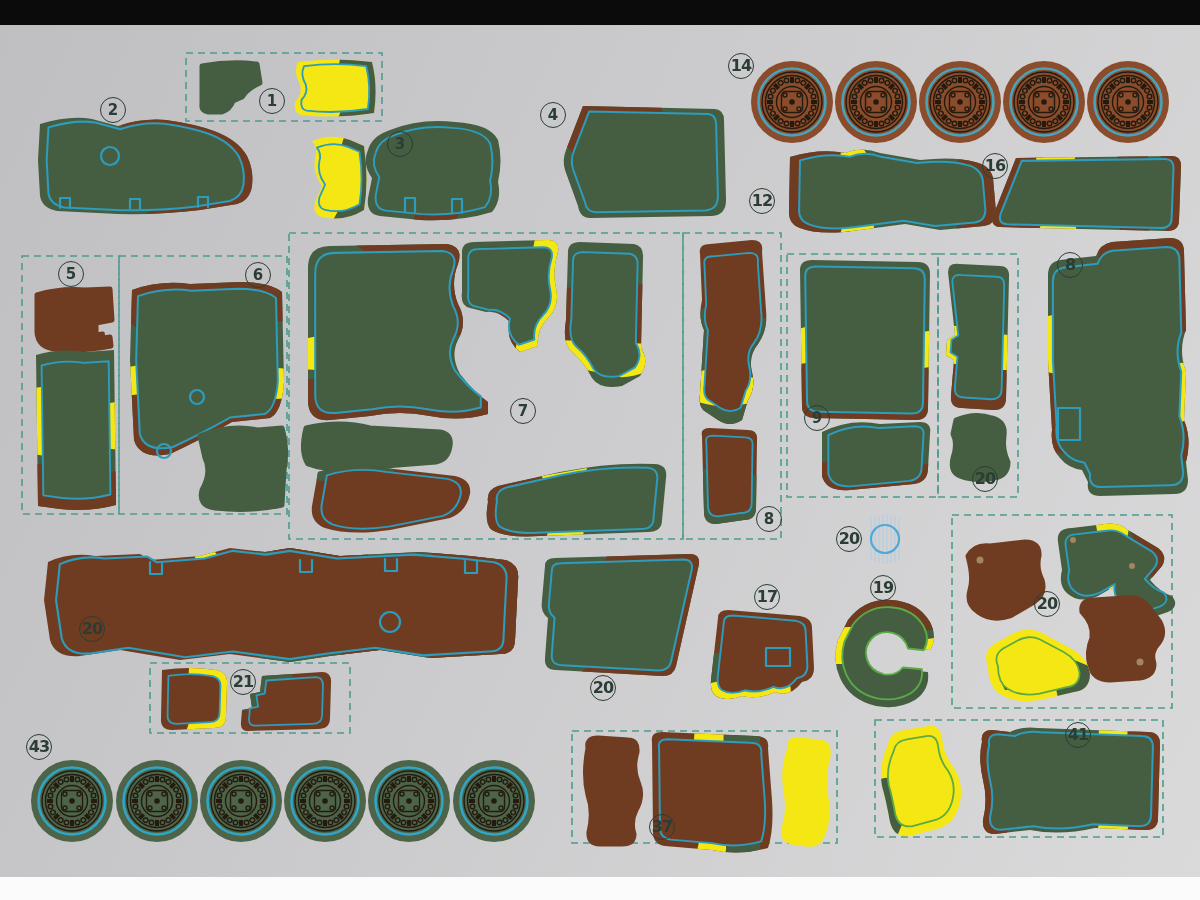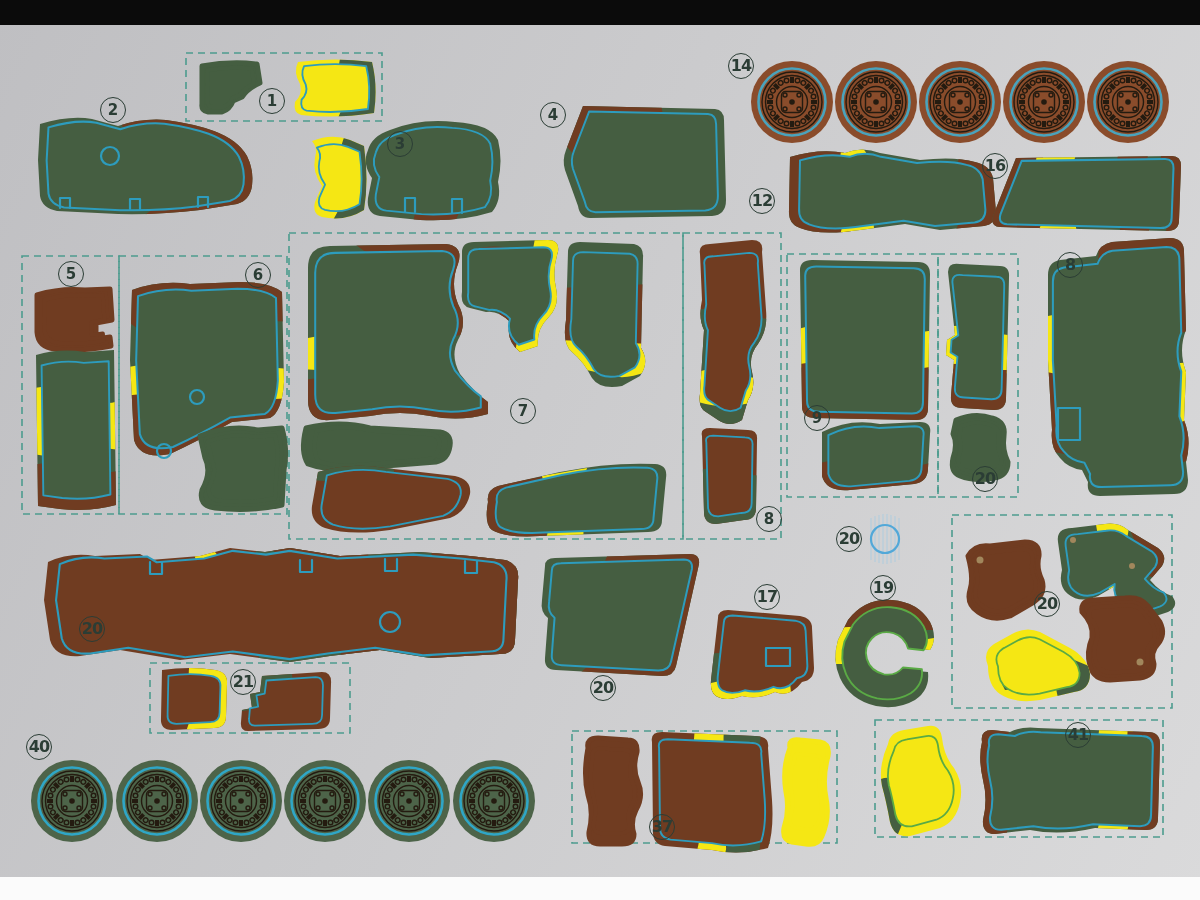--- a/index.html
+++ b/index.html
@@ -527,14 +527,14 @@
   <div class="badge w" style="left:741px;top:66px">14</div>
   <div class="badge w" style="left:92px;top:629px">20</div>
   <div class="badge w" style="left:603px;top:688px">20</div>
   <div class="badge w" style="left:767px;top:597px">17</div>
   <div class="badge w" style="left:849px;top:539px">20</div>
   <div class="badge w" style="left:883px;top:588px">19</div>
   <div class="badge w" style="left:1047px;top:604px">20</div>
   <div class="badge w" style="left:243px;top:682px">21</div>
   <div class="badge w" style="left:662px;top:827px">37</div>
   <div class="badge w" style="left:1078px;top:735px">41</div>
-  <div class="badge w" style="left:39px;top:747px">40</div>
+  <div class="badge w" style="left:39px;top:747px">43</div>
 </div>
 
 </body></html>

